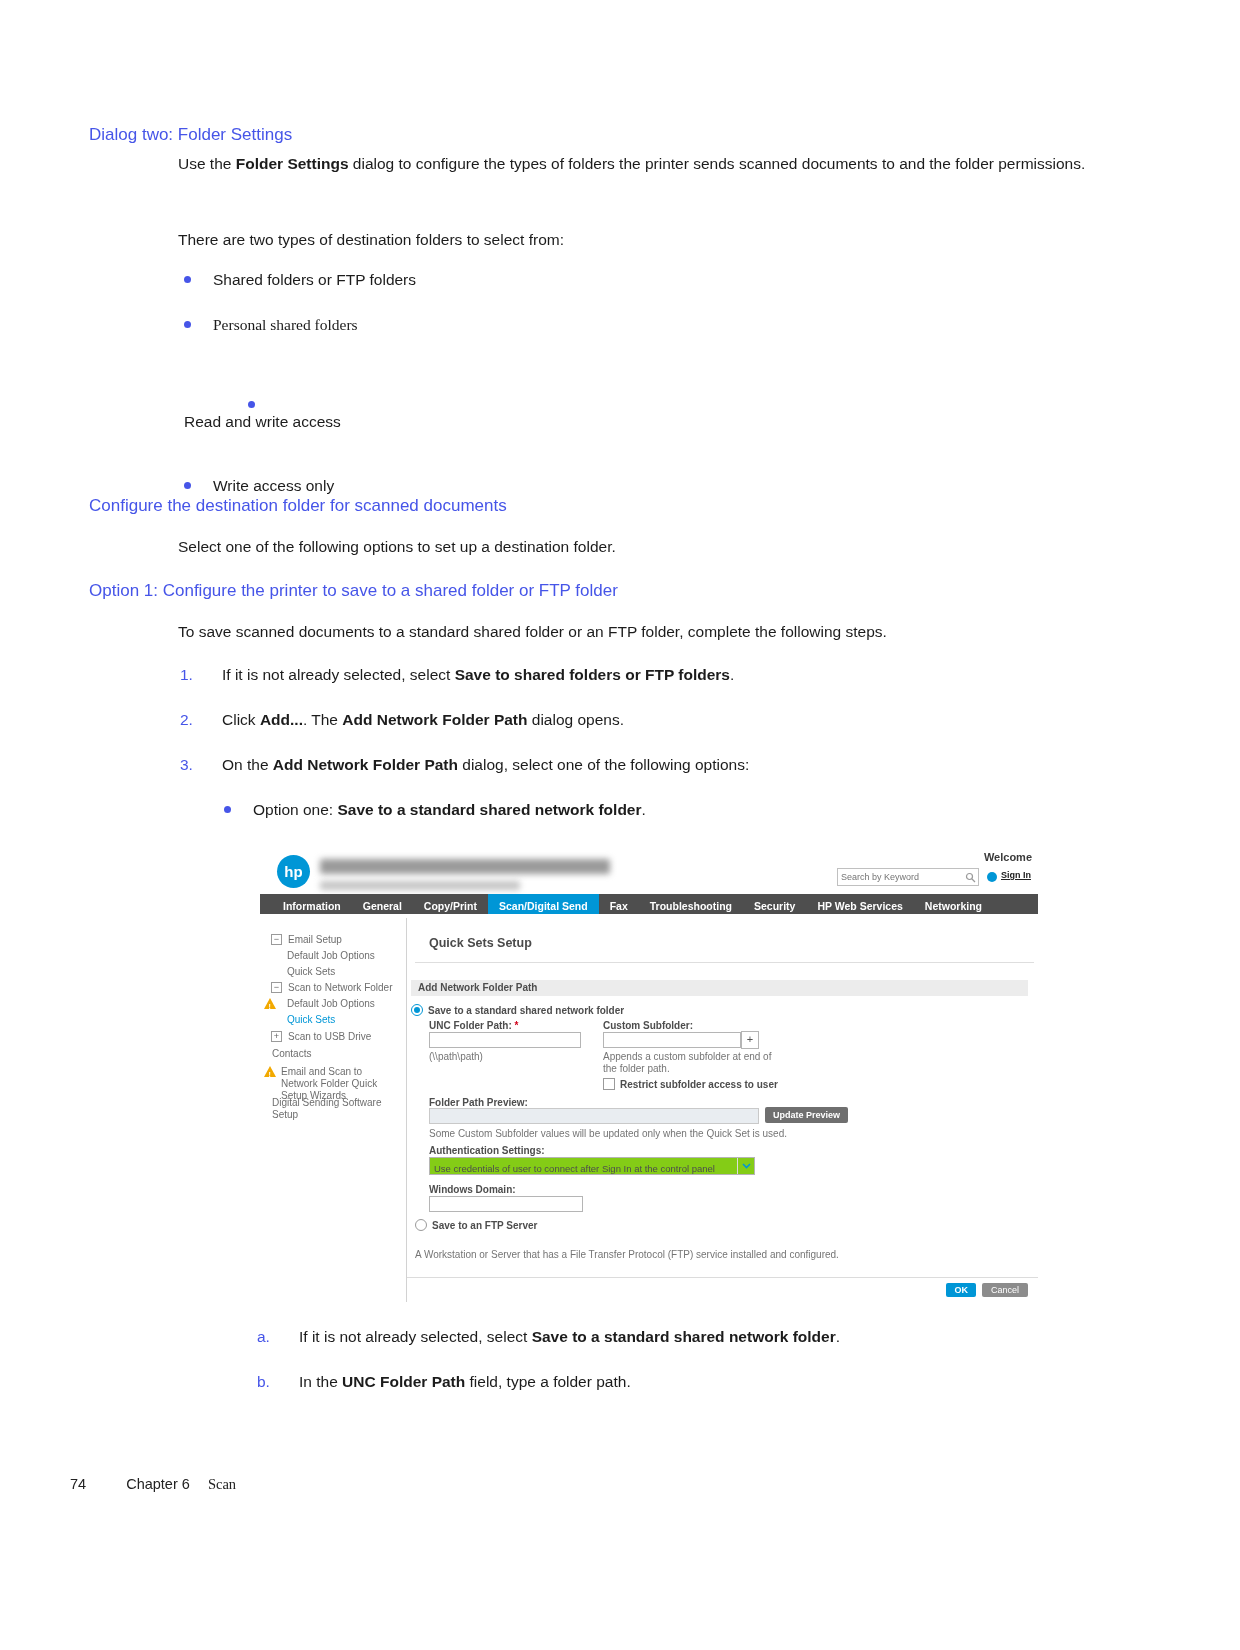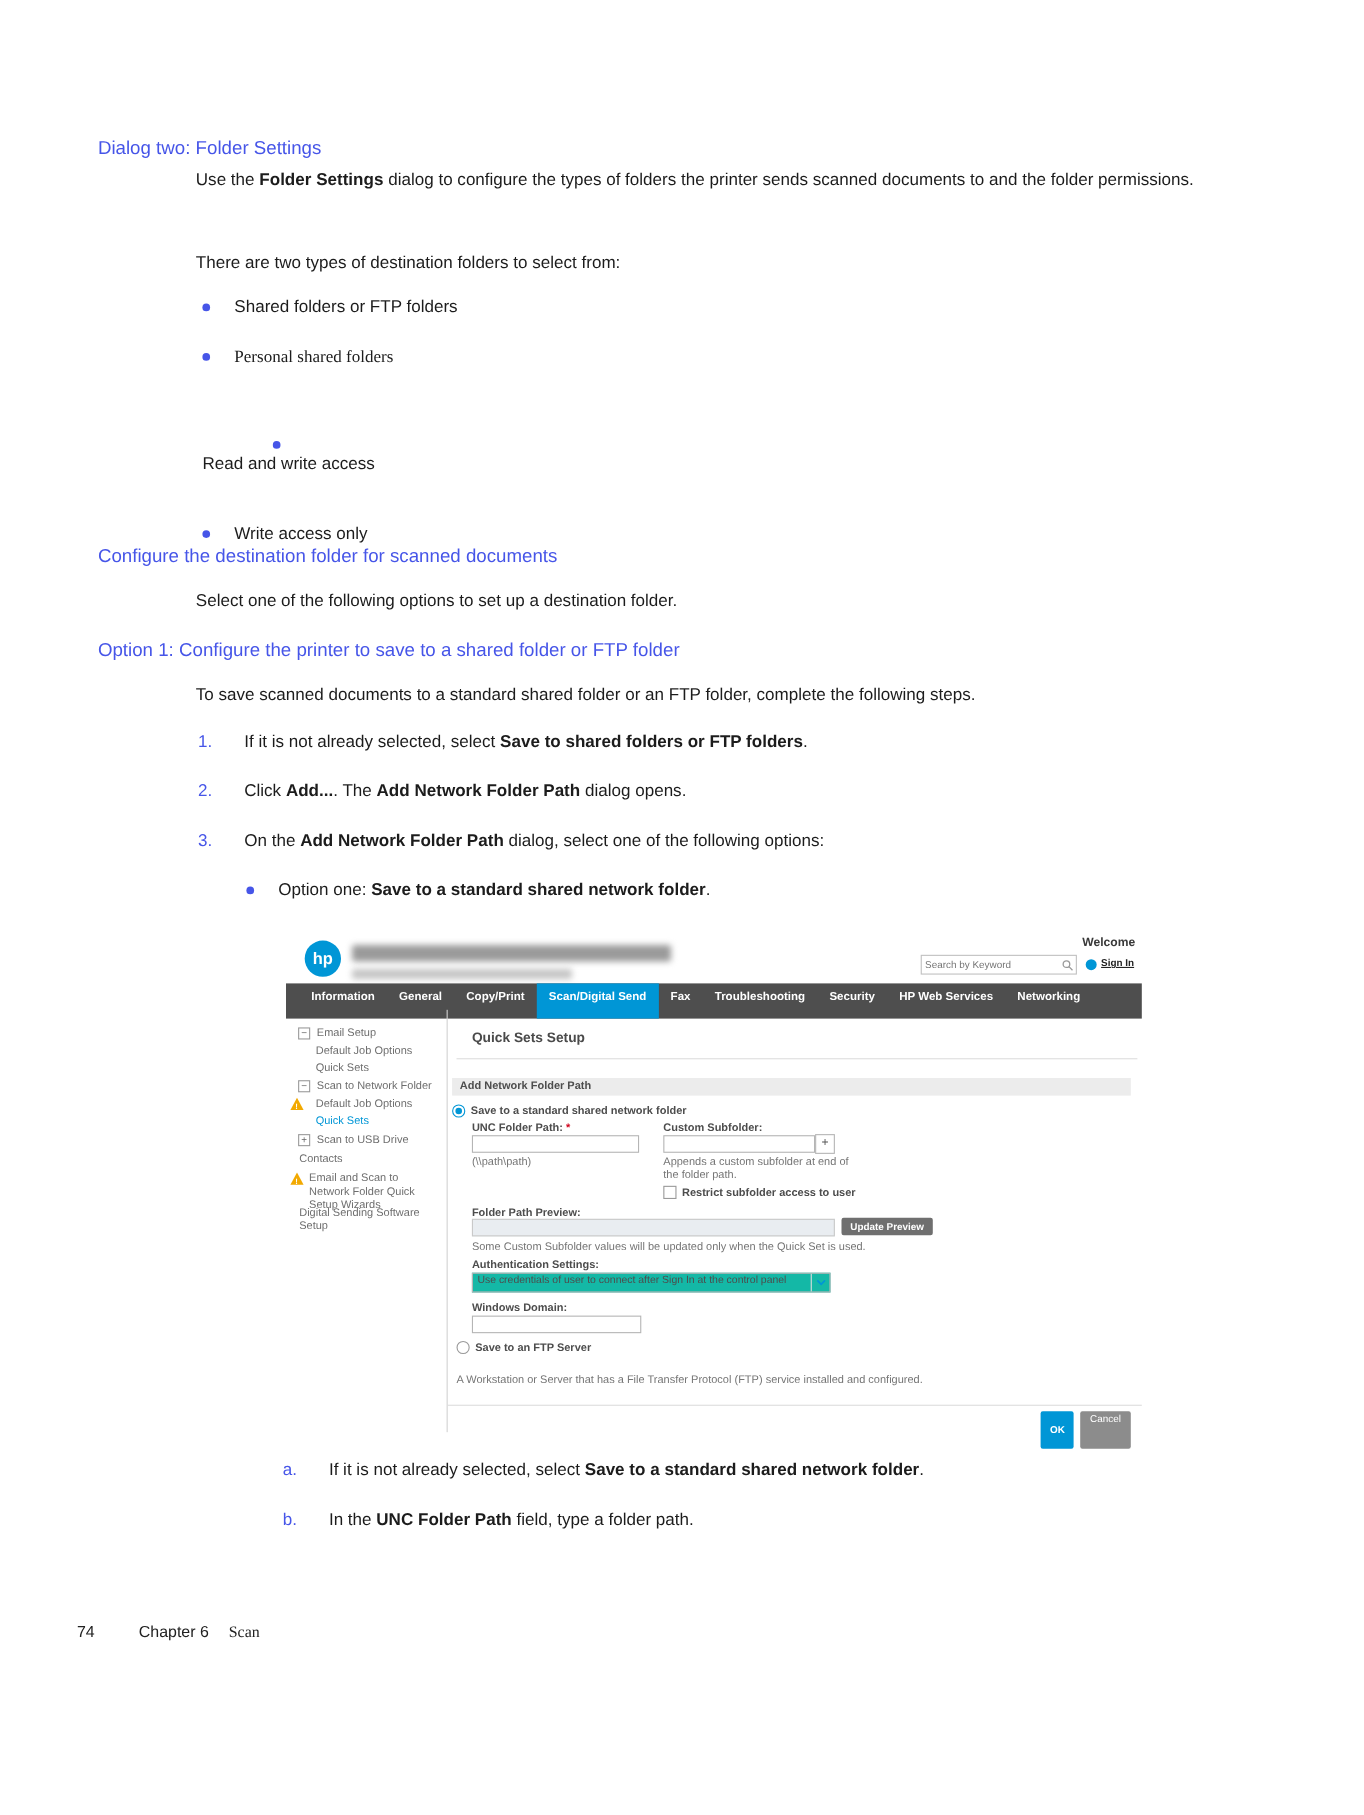--- a/index.html
+++ b/index.html
@@ -22,21 +22,21 @@
   .blur-bar{position:absolute;border-radius:2px;filter:blur(3px);}
   .blur1{left:60px;top:13px;width:290px;height:15px;background:#9a9a9a;}
   .blur2{left:60px;top:35px;width:200px;height:9px;background:#c4c4c4;}
   .welcome{position:absolute;right:6px;top:5px;font-size:11px;font-weight:700;color:#3a3a3a;}
   .search-box{position:absolute;left:577px;top:22px;width:140px;height:16px;border:1px solid #c0c0c0;
               display:flex;align-items:center;background:#fff;}
   .search-box input{border:none;outline:none;flex:1;font-size:9px;color:#555;padding:0 3px;
                     font-family:"Liberation Sans",sans-serif;background:transparent;}
   .signin-icon{position:absolute;left:727px;top:26px;width:10px;height:10px;border-radius:50%;background:#0096d6;}
   .signin-link{position:absolute;left:741px;top:24px;font-size:9px;font-weight:700;color:#222;text-decoration:underline;}
-  .tabbar{position:absolute;left:0;top:48px;right:0;height:32px;background:#4e4e4e;
+  .tabbar{position:absolute;left:0;top:48px;right:0;height:20px;background:#4e4e4e;
           display:flex;align-items:stretch;padding-left:12px;}
   .tab{color:#fff;font-size:10.5px;font-weight:700;line-height:24px;padding:0 11px;white-space:nowrap;}
   .tab.active{background:#0096d6;}
   .sidebar{position:absolute;left:0;top:72px;width:146px;bottom:0;font-size:10px;color:#6e6e6e;}
   .sb-row{position:absolute;display:flex;align-items:flex-start;line-height:12px;}
   .sb-exp{width:9px;height:9px;border:1px solid #9a9a9a;background:#fff;color:#666;font-size:9px;
           line-height:8px;text-align:center;margin-right:6px;flex:0 0 auto;}
   .sb-label.active{color:#0096d6;}
   .warn-icon{position:relative;width:12px;height:11px;margin-right:5px;flex:0 0 auto;}
   .warn-icon::before{content:"";position:absolute;left:0;top:0;border-left:6px solid transparent;
@@ -57,27 +57,27 @@
   .req{color:#d0021b;font-weight:700;}
   .f-input{position:absolute;height:14px;border:1px solid #b5b5b5;background:#fff;}
   .hint{position:absolute;color:#757575;font-weight:400;line-height:12px;}
   .plus-btn{position:absolute;width:16px;height:16px;border:1px solid #b5b5b5;background:#fff;
             text-align:center;line-height:14px;font-size:11px;color:#555;}
   .chk-row{position:absolute;display:flex;align-items:center;}
   .chk{width:10px;height:10px;border:1px solid #9a9a9a;background:#fff;margin-right:5px;flex:0 0 auto;}
   .preview-input{position:absolute;left:22px;top:190px;width:328px;height:14px;border:1px solid #c9c9c9;background:#e9edf1;}
   .gray-btn{position:absolute;left:358px;top:189px;background:#6f6f6f;color:#fff;font-size:9px;font-weight:700;
             padding:3px 8px;border-radius:2px;}
-  .selectbox{position:absolute;left:22px;top:239px;width:324px;height:16px;border:1px solid #b5b5b5;background:#14b8a6;
-             display:flex;align-items:flex-start;}
+  .selectbox{position:absolute;left:22px;top:239px;width:324px;height:16px;border:1px solid #b5b5b5;background:#84cc16;
+             display:flex;align-items:flex-end;}
   .selectbox .sel-text{flex:1;font-size:9.5px;padding-left:4px;color:#4d4d4d;white-space:nowrap;overflow:hidden;}
   .sel-arrow{width:16px;height:100%;display:flex;align-items:center;justify-content:center;border-left:1px solid #dcdcdc;}
   .divider2{position:absolute;left:0;right:0;top:359px;border-top:1px solid #dcdcdc;}
   .btn-row{position:absolute;right:10px;top:365px;display:flex;gap:6px;}
-  .ok-btn{background:#0096d6;color:#fff;font-size:9px;font-weight:700;padding:12px 8px;border-radius:2px;}
+  .ok-btn{background:#0096d6;color:#fff;font-size:9px;font-weight:700;padding:2px 8px;border-radius:2px;}
   .cancel-btn{background:#8c8c8c;color:#fff;font-size:9px;padding:2px 9px;border-radius:2px;}
   .footer{position:absolute;left:70px;top:1476px;font-size:14.5px;color:#222;}
   .footer span{display:inline-block;}
 </style>
 </head>
 <body>
 
 <div class="page">
 
   <div class="abs h-blue" style="left:89px;top:125px;">Dialog two: Folder Settings</div>

